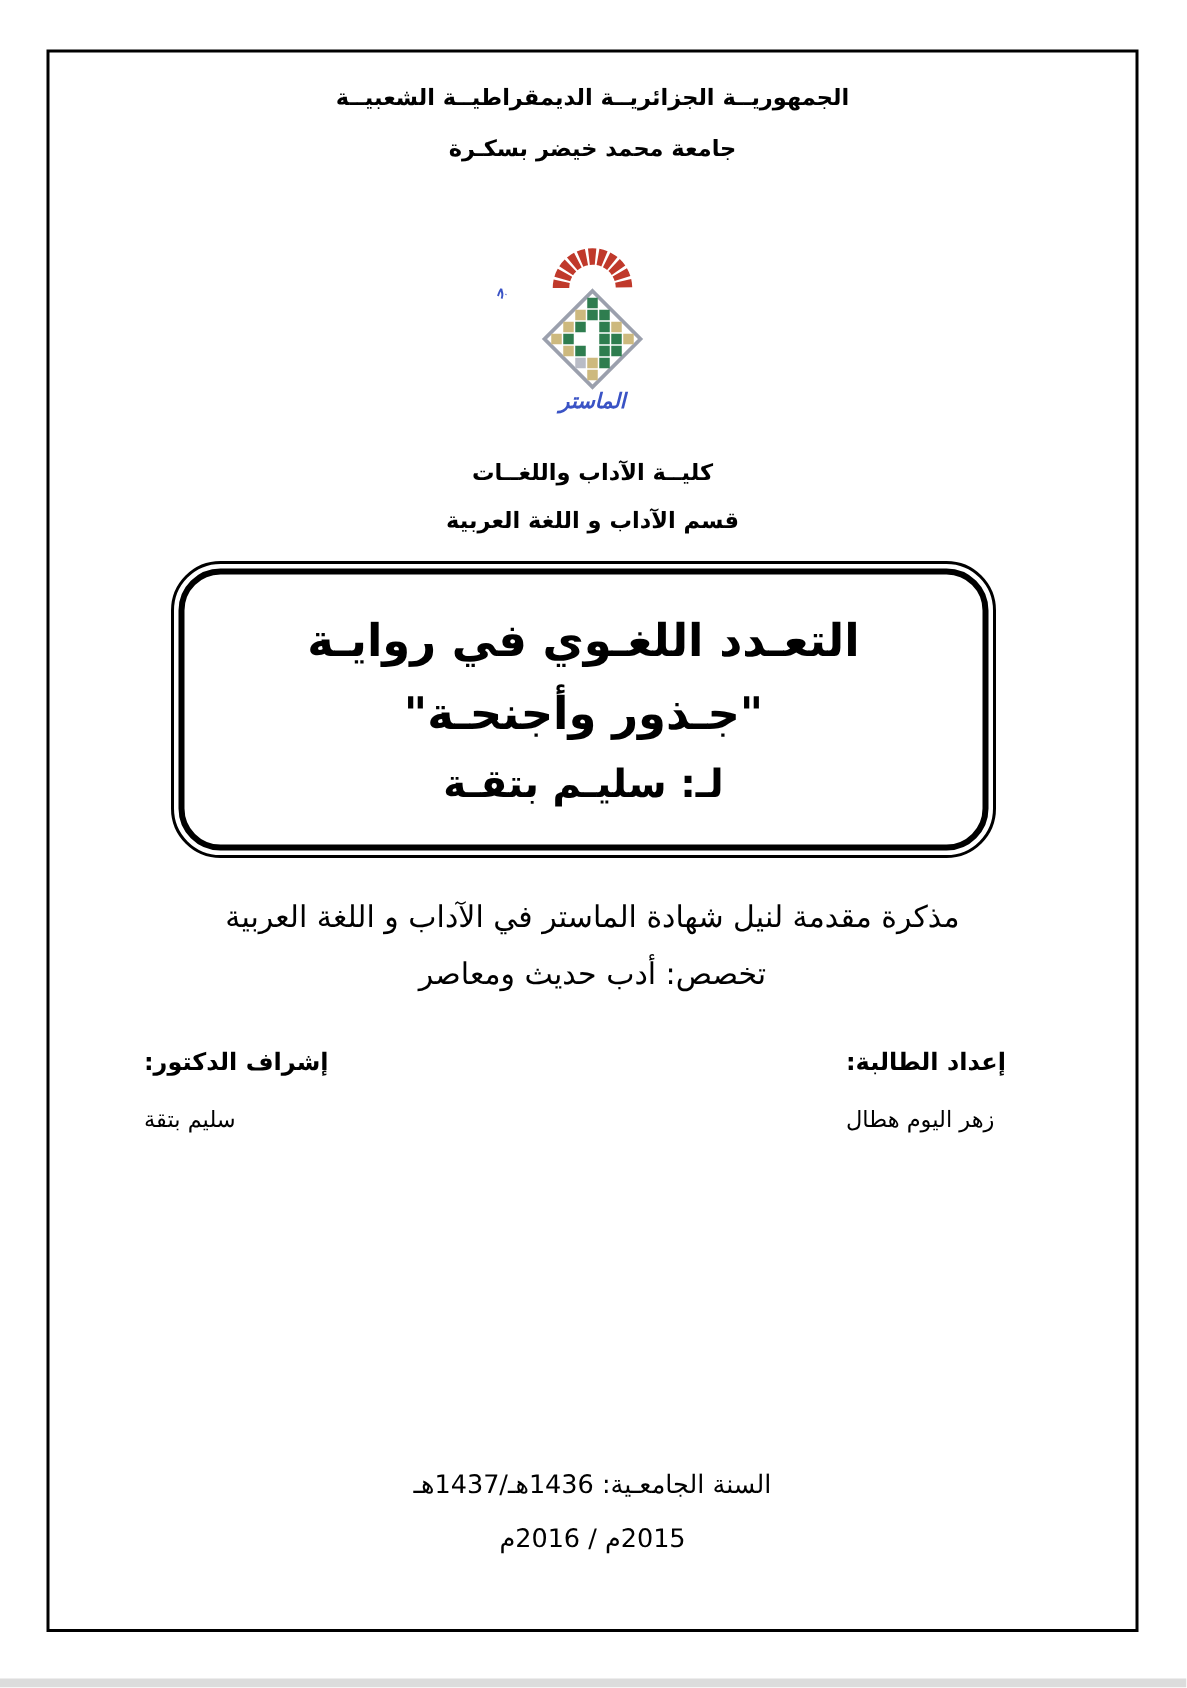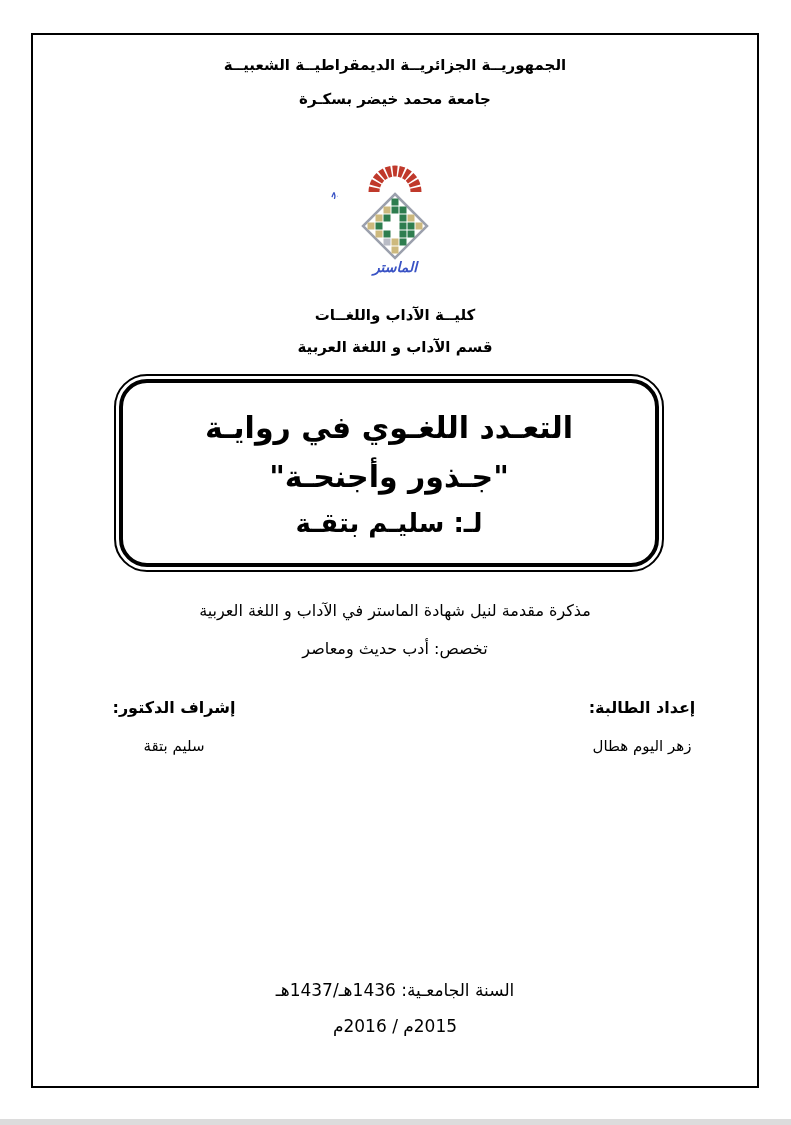--- a/index.html
+++ b/index.html
@@ -34,23 +34,23 @@
     border-radius: 28px;
     outline: 2px solid #000; outline-offset: 3px;
     display: flex; flex-direction: column; justify-content: center; align-items: center;
     direction: rtl; text-align: center;
     padding-top: 2px;
     background: #fff;
   }
   .title-line-main { font-weight: bold; font-size: 30px; line-height: 49px; color: #000; }
   .title-line-sub  { font-weight: bold; font-size: 26px; line-height: 44px; color: #000; }
 
-  .memo-block { top: 592px; font-size: 16px; line-height: 38px; color: #000; }
+  .memo-block { top: 592px; font-size: 20px; line-height: 38px; color: #000; }
 
-  .byline { position: absolute; top: 698px; display: flex; flex-direction: column; align-items: center; direction: rtl; }
+  .byline { position: absolute; top: 698px; display: flex; flex-direction: column; align-items: flex-end; direction: rtl; }
   .byline .label { font-weight: bold; font-size: 16px; color: #000; }
   .byline .name  { font-size: 15px; margin-top: 20px; color: #000; }
   .student-block { left: 564px; width: 156px; }
   .supervisor-block { left: 96px; width: 156px; }
 
   .footer-block { top: 972px; font-size: 17px; line-height: 36px; color: #000; }
   .footer-block .label { font-weight: normal; }
 
   .logo-svg { display: block; }
 </style>

